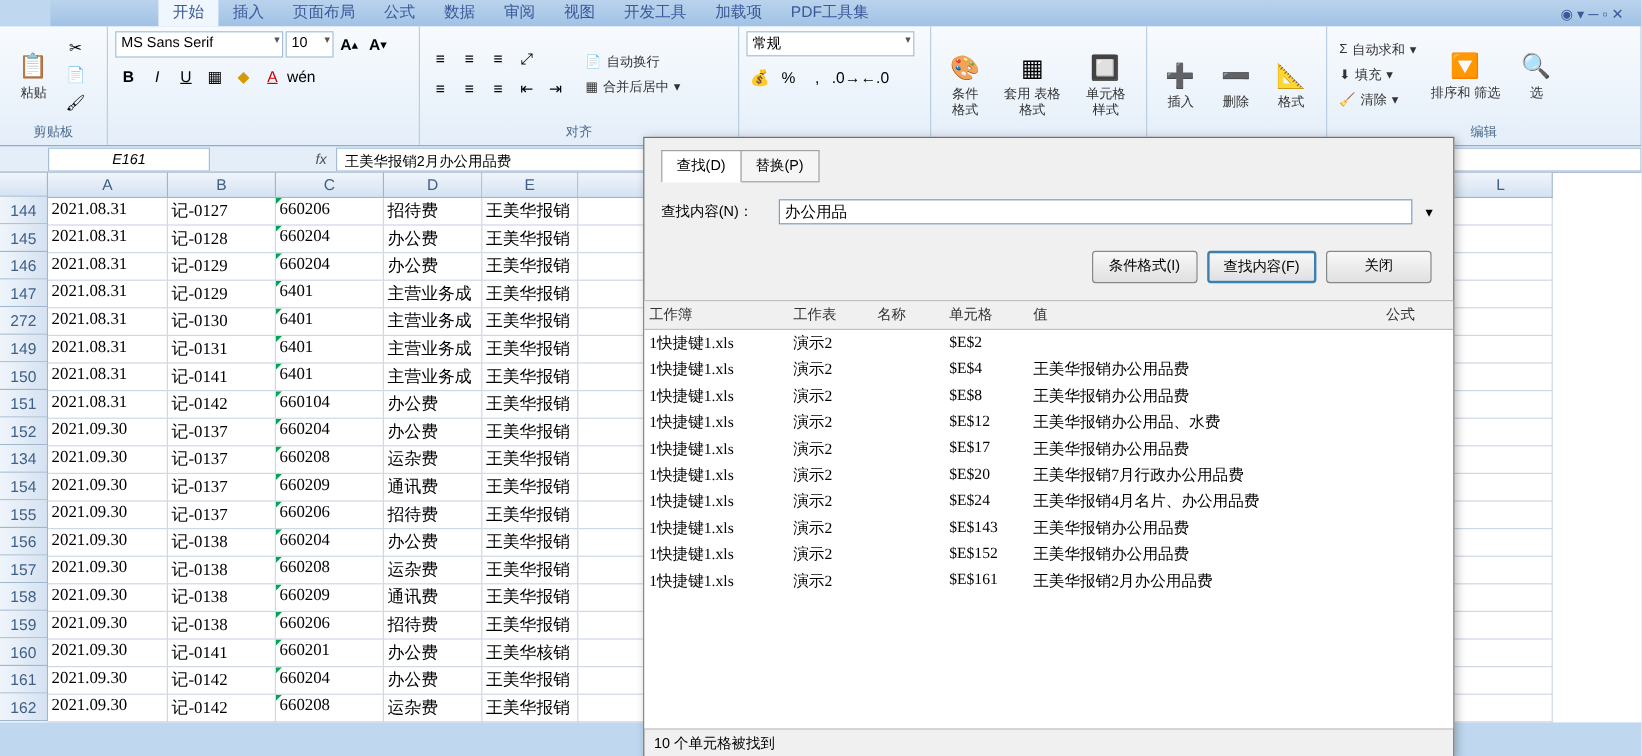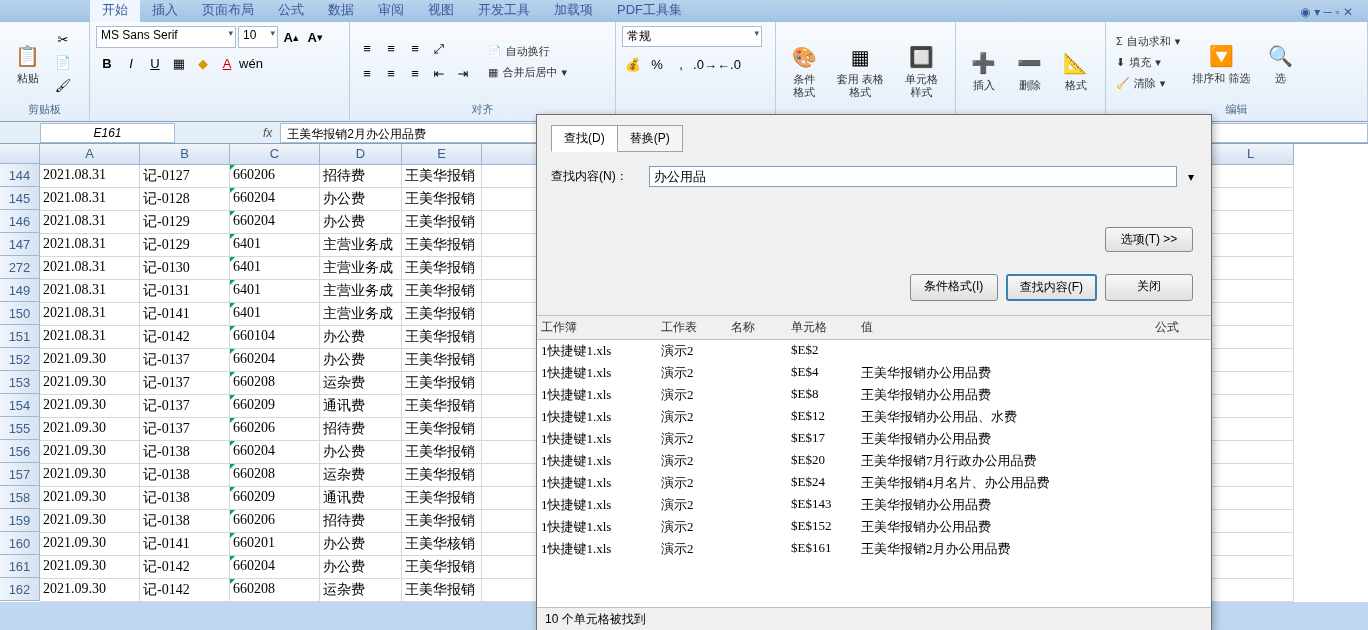--- a/index.html
+++ b/index.html
@@ -10,20 +10,21 @@
       overflow: hidden;
       width: 1368px;
       height: 630px;
     }
     .tabs {
       display: flex;
       height: 22px;
       background: linear-gradient(#bad3ed, #a1c2e5);
       padding-left: 90px;
       align-items: flex-end;
+      margin-left: 42px;
     }
     .tab {
       padding: 3px 12px;
       color: #3b5998;
       cursor: pointer;
       font-size: 13px;
     }
     .tab.active {
       background: #f0f6fd;
       border-radius: 3px 3px 0 0;
@@ -514,21 +515,21 @@
     <div id="rowhdrs">
         <div class="rowhdr">144</div>
         <div class="rowhdr">145</div>
         <div class="rowhdr">146</div>
         <div class="rowhdr">147</div>
         <div class="rowhdr">272</div>
         <div class="rowhdr">149</div>
         <div class="rowhdr">150</div>
         <div class="rowhdr">151</div>
         <div class="rowhdr">152</div>
-        <div class="rowhdr">153</div>
+        <div class="rowhdr">134</div>
         <div class="rowhdr">154</div>
         <div class="rowhdr">155</div>
         <div class="rowhdr">156</div>
         <div class="rowhdr">157</div>
         <div class="rowhdr">158</div>
         <div class="rowhdr">159</div>
         <div class="rowhdr">160</div>
         <div class="rowhdr">161</div>
         <div class="rowhdr">162</div>
       </div>
@@ -743,23 +744,20 @@
   <div class="dlg-tabs">
     <div class="dlg-tab active">查找(D)</div>
     <div class="dlg-tab">替换(P)</div>
   </div>
   <div class="dlg-body">
     <div class="dlg-row">
       <label>查找内容(N)：</label>
       <input class="dlg-input" value="办公用品" style="">
       <span style="width:12px;text-align:center">▾</span>
     </div>
-    <div class="dlg-btn-row" style="margin-top:40px">
-      <div class="dlg-btn">选项(T) &gt;&gt;</div>
-    </div>
     <div class="dlg-btn-row" style="margin-top:22px">
       <div class="dlg-btn">条件格式(I)</div>
       <div class="dlg-btn highlight">查找内容(F)</div>
       <div class="dlg-btn">关闭</div>
     </div>
   </div>
   <div class="results-hdr">
     <div class="rhdr" style="width:120px">工作簿</div>
     <div class="rhdr" style="width:70px">工作表</div>
     <div class="rhdr" style="width:60px">名称</div>

